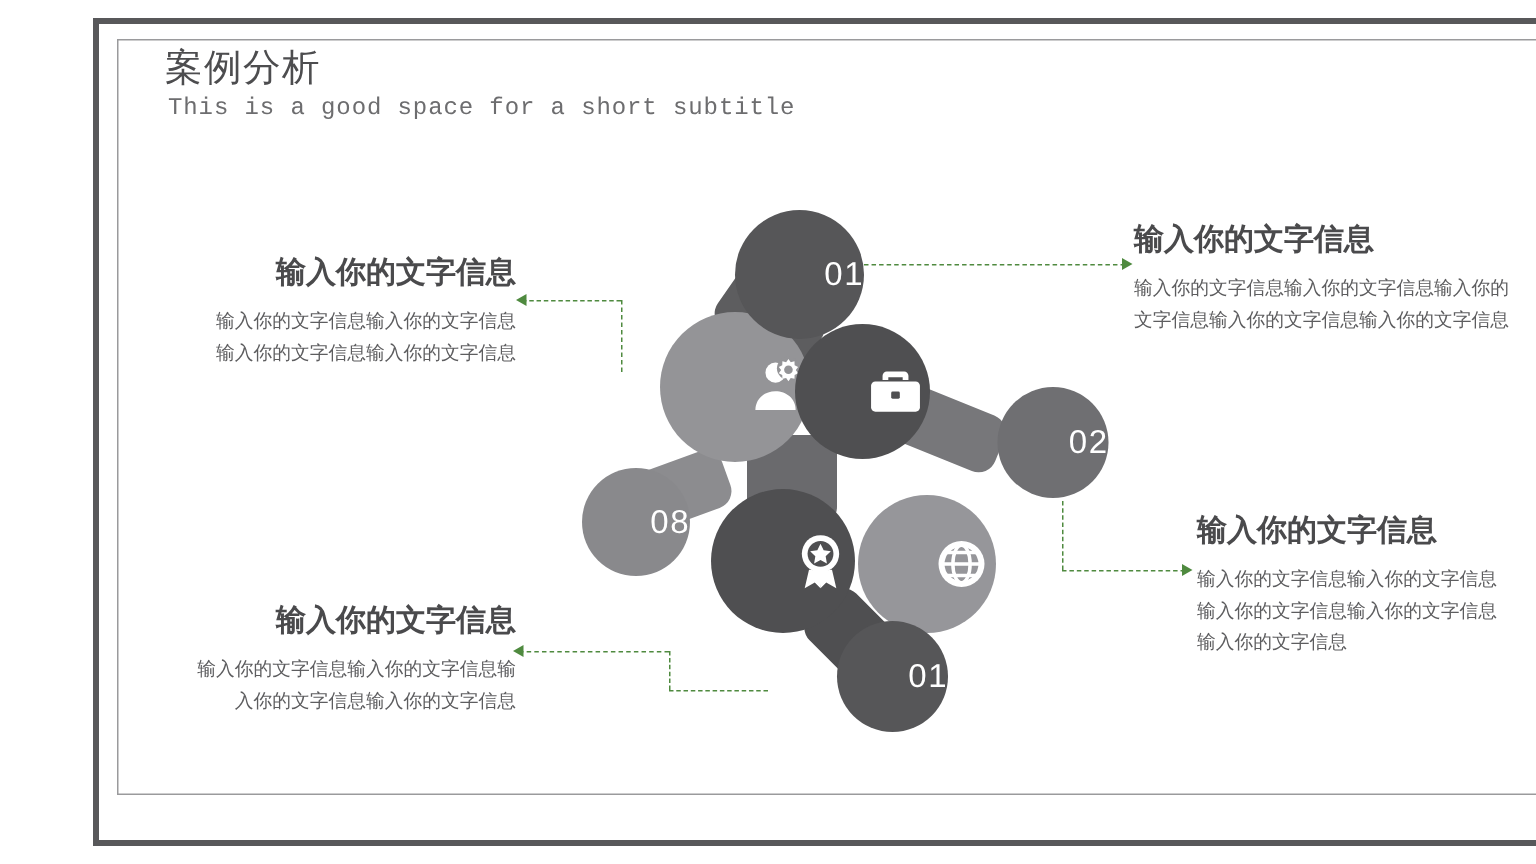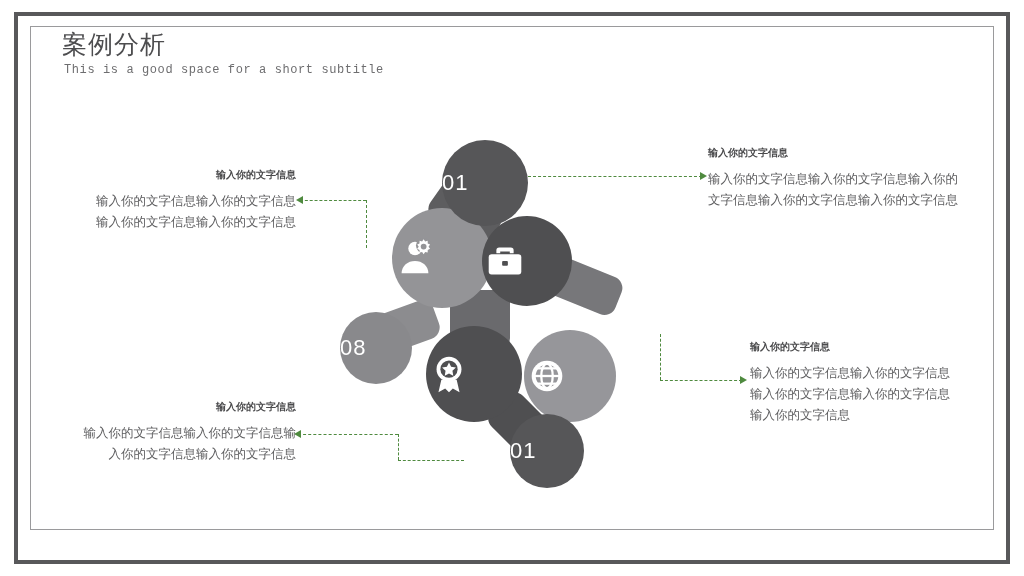--- a/index.html
+++ b/index.html
@@ -12,20 +12,21 @@
     height: 576px;
     font-family: "Liberation Sans", sans-serif;
     overflow: hidden;
   }
   .slide {
     position: relative;
     width: 834px;
     height: 576px;
     background: #ffffff;
     box-sizing: border-box;
+    margin-left: 48px;
   }
   .outer-frame {
     position: absolute;
     left: 14px;
     top: 12px;
     width: 996px;
     height: 552px;
     border: 4px solid #58585a;
     box-sizing: border-box;
   }
@@ -44,40 +45,40 @@
     top: 28px;
     font-size: 25px;
     color: #4d4d4f;
     letter-spacing: 1px;
     font-family: "Liberation Sans", sans-serif;
   }
   .subtitle {
     position: absolute;
     left: 64px;
     top: 63px;
-    font-size: 12px;
+    font-size: 16px;
     color: #6d6d6f;
     font-family: "Liberation Mono", monospace;
     letter-spacing: 0.6px;
   }
 
   
   .diagram {
     position: absolute;
     left: 330px;
     top: 130px;
     width: 370px;
     height: 370px;
   }
   .node {
     position: absolute;
     border-radius: 50%;
     display: flex;
     align-items: center;
-    justify-content: flex-start;
+    justify-content: flex-end;
     color: #ffffff;
     box-sizing: border-box;
   }
   .node .num {
     font-size: 22px;
     letter-spacing: 1px;
     font-family: "Liberation Sans", sans-serif;
   }
 
   
@@ -100,21 +101,21 @@
   #lk-c { left: 48px;  top: 176px; width: 60px; height: 40px; background: #8c8c8f; transform: rotate(-20deg); }
   #lk-d { left: 160px; top: 272px; width: 60px; height: 44px; background: #4f4f51; transform: rotate(45deg); }
   #lk-e { left: 198px; top: 222px; width: 56px; height: 48px; background: #7c7c80; transform: rotate(-10deg); }
   #lk-f { left: 120px; top: 160px; width: 60px; height: 60px; background: #6a6a6d; }
 
   .icon-svg { width: 46px; height: 46px; fill: #ffffff; }
 
   
   .text-block { position: absolute; }
   .tb-head {
-    font-size: 10px;
+    font-size: 20px;
     font-weight: bold;
     color: #4a4a4c;
     margin-bottom: 9px;
   }
   .tb-body {
     font-size: 12.5px;
     color: #5d5d5f;
     line-height: 21px;
   }
   .right-align { text-align: right; }
@@ -228,20 +229,23 @@
           <line x1="11" y1="24" x2="37" y2="24"></line>
           <line x1="13" y1="16" x2="35" y2="16"></line>
           <line x1="13" y1="32" x2="35" y2="32"></line>
         </g>
       </svg>
     </div>
 
     <div class="node" id="c01">
       <span class="num">01</span>
     </div>
+    <div class="node" id="c02">
+      <span class="num">02</span>
+    </div>
     <div class="node" id="c03">
       <span class="num">01</span>
     </div>
     <div class="node" id="c04">
       <span class="num">08</span>
     </div>
   </div>
 
   <div class="text-block right-align" id="tb-top-left">
     <div class="tb-head">输入你的文字信息</div>

